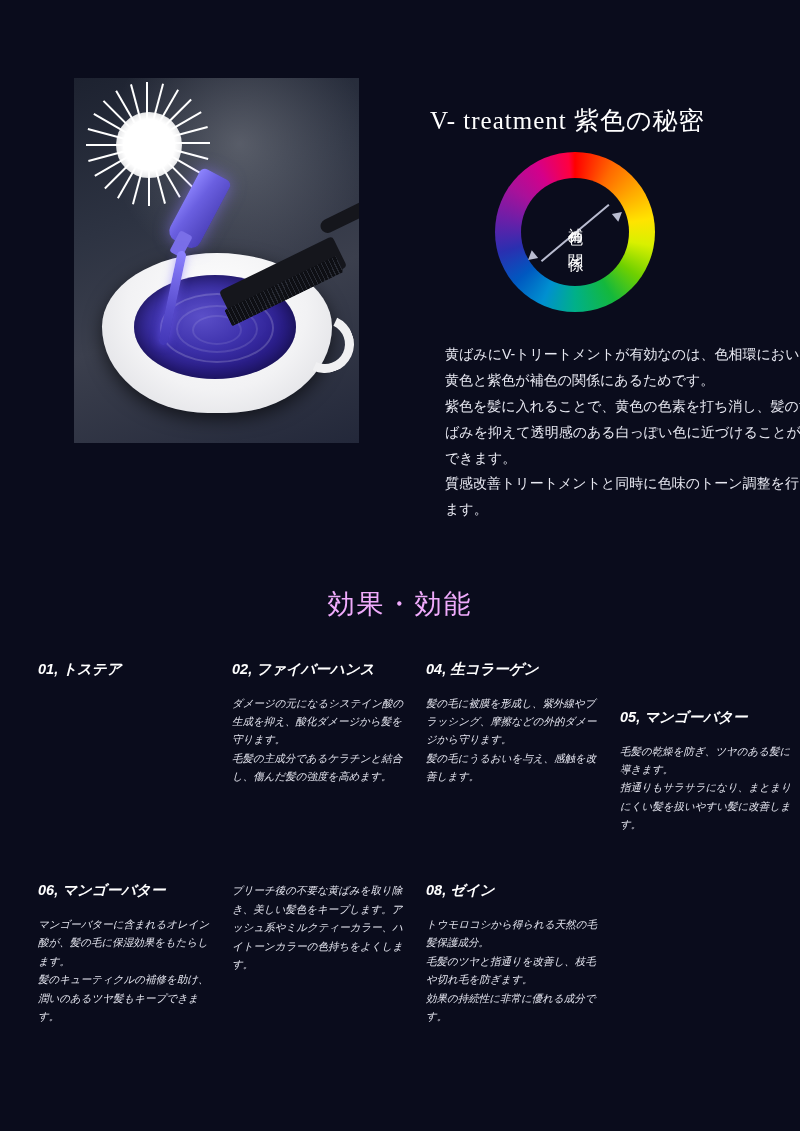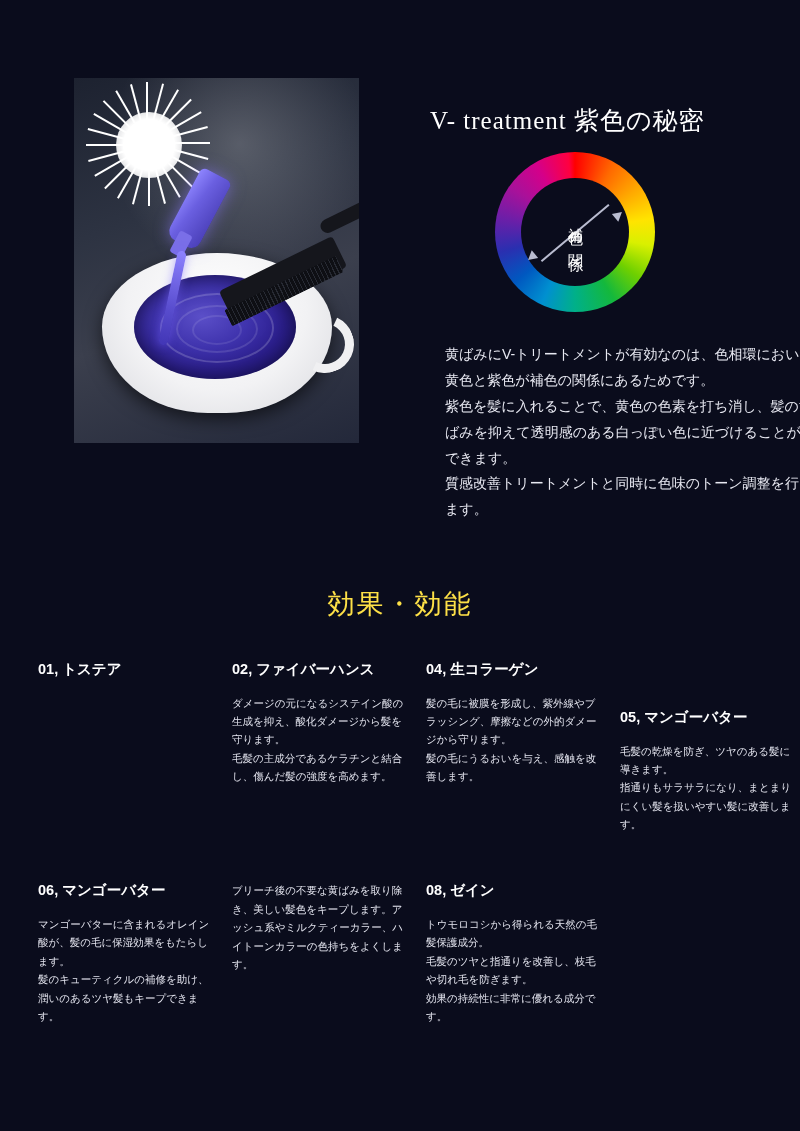--- a/index.html
+++ b/index.html
@@ -134,28 +134,28 @@
   .hero-body{
     position:absolute;left:416px;top:342px;width:370px;
     font-size:14px;line-height:1.85;color:#e8e9f2;
     font-family:Liberation Sans, sans-serif;
     margin-left:29px;
   }
 
   
   .section-title{
     position:absolute;left:0;top:586px;width:800px;text-align:center;
-    font-family:"Liberation Serif", serif;font-size:27px;letter-spacing:2px;color:#fde047;
+    font-family:"Liberation Serif", serif;font-size:27px;letter-spacing:2px;color:#f0abfc;
   }
 
   .grid{
     position:absolute;left:38px;top:660px;width:730px;
     display:grid;grid-template-columns:repeat(4,1fr);column-gap:22px;row-gap:0;
   }
-  .cell{width:172px;}
+  .cell{width:172px;font-style:italic;}
   .cell h3{
     margin:0 0 14px 0;font-size:14.5px;font-weight:700;color:#ffffff;line-height:1.35;
     font-family:"Liberation Sans", sans-serif;
   }
   .cell h3 .sup{font-size:8px;vertical-align:super;}
   .cell .sub{display:block;font-size:13px;font-weight:700;margin-top:2px;}
   .cell p{
     margin:0;font-size:10.5px;line-height:1.75;color:#e4e5ef;
   }
   .row2{margin-top:48px;}

